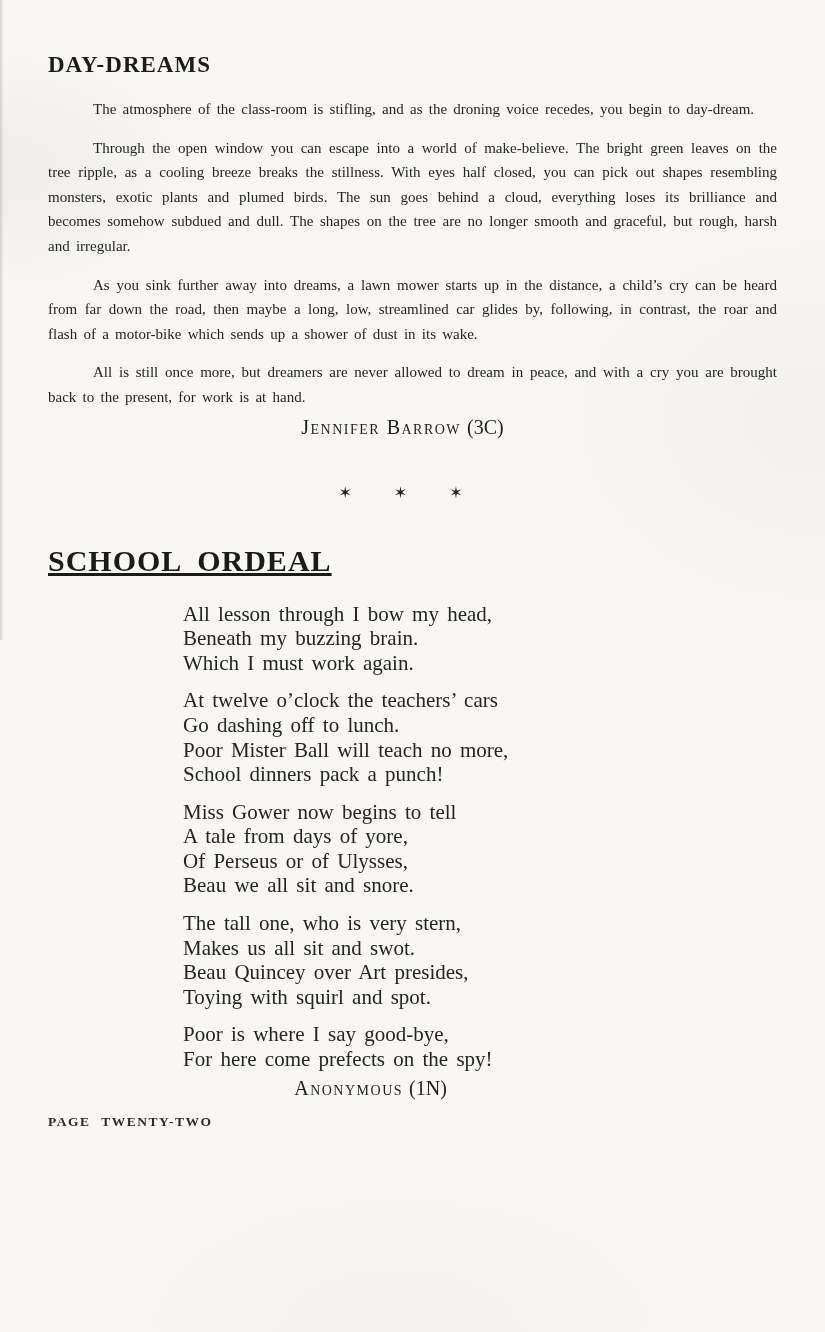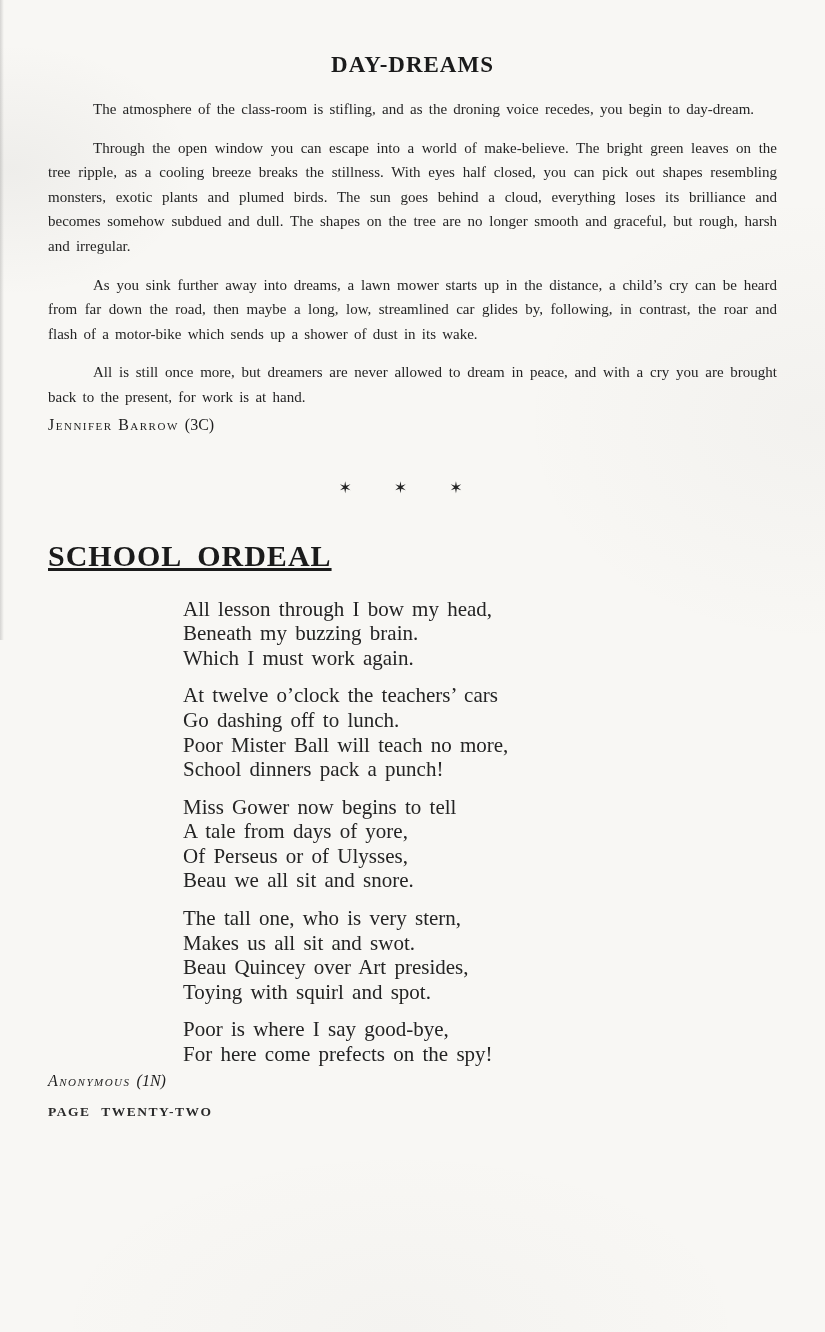--- a/index.html
+++ b/index.html
@@ -16,43 +16,43 @@
     font-family:"Liberation Serif","DejaVu Serif",serif;
     color:#242424;
   }
   .edge-shadow-left {
     position:absolute; left:0; top:0; width:4px; height:640px;
     background:linear-gradient(to right, rgba(90,90,90,0.22), rgba(90,90,90,0));
   }
   .content { position:absolute; left:48px; top:0; width:729px; padding-top:52px; }
 
   .title {
-    margin:0; text-align:center;
+    margin:0; 
     font-size:23px; font-weight:bold; letter-spacing:1px;
     color:#1b1b1b;
   }
   .title-2 {
     margin:42px 54px 0 0; text-align:left;
     font-size:30px; font-weight:bold; letter-spacing:1px; word-spacing:8px;
     color:#1b1b1b;
     text-decoration:underline;
   }
   .body-para {
     margin:14px 0 0; font-size:15px; line-height:24.6px;
     text-align:justify; text-indent:45px; word-spacing:2.5px;
   }
   .body-para.first { margin-top:19px; }
 
   .byline {
     margin-top:6px; padding-right:20px;
-    text-align:left; font-size:16px; color:#1e1e1e;
+    text-align:center; font-size:20px; color:#1e1e1e;
   }
   .byline .sc { font-variant:small-caps; letter-spacing:1.5px; }
   .byline .cls { margin-left:6px; }
-  .byline-poem { padding-right:84px; margin-top:5px;font-style:italic; }
+  .byline-poem { padding-right:84px; margin-top:5px; }
 
   .stars {
     margin-top:44px; text-align:center;
     transform:translateX(-12px);
     font-family:"DejaVu Sans",sans-serif;
     font-size:16px; color:#232323;
   }
   .stars span { margin:0 21px; }
 
   .poem {

